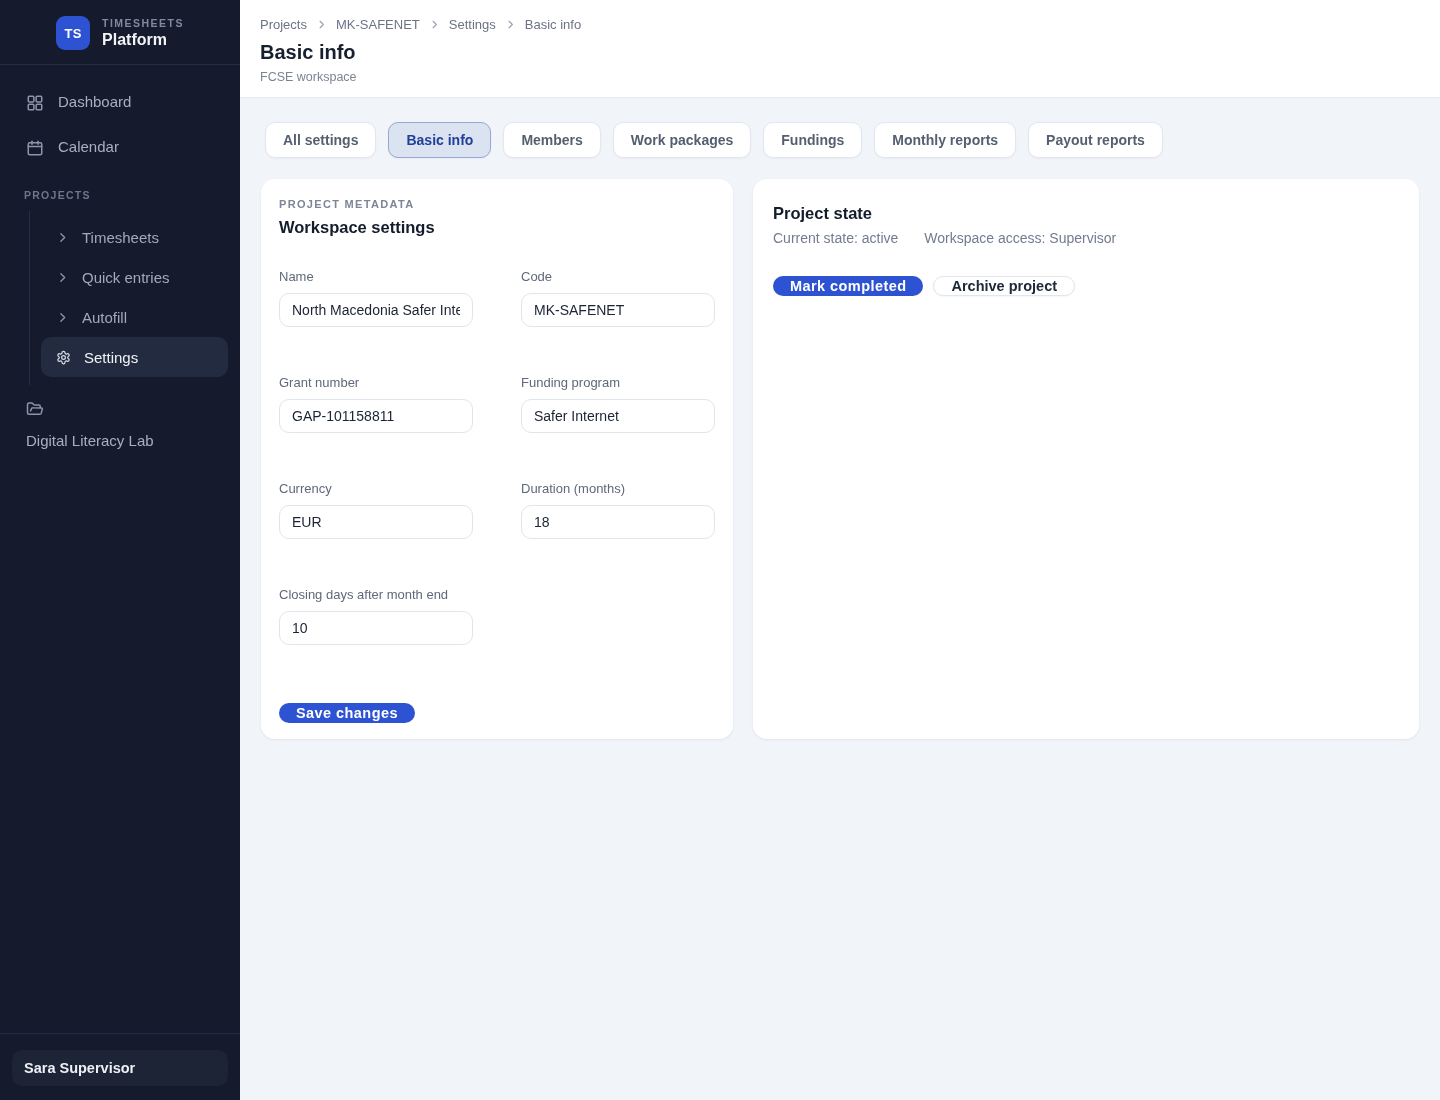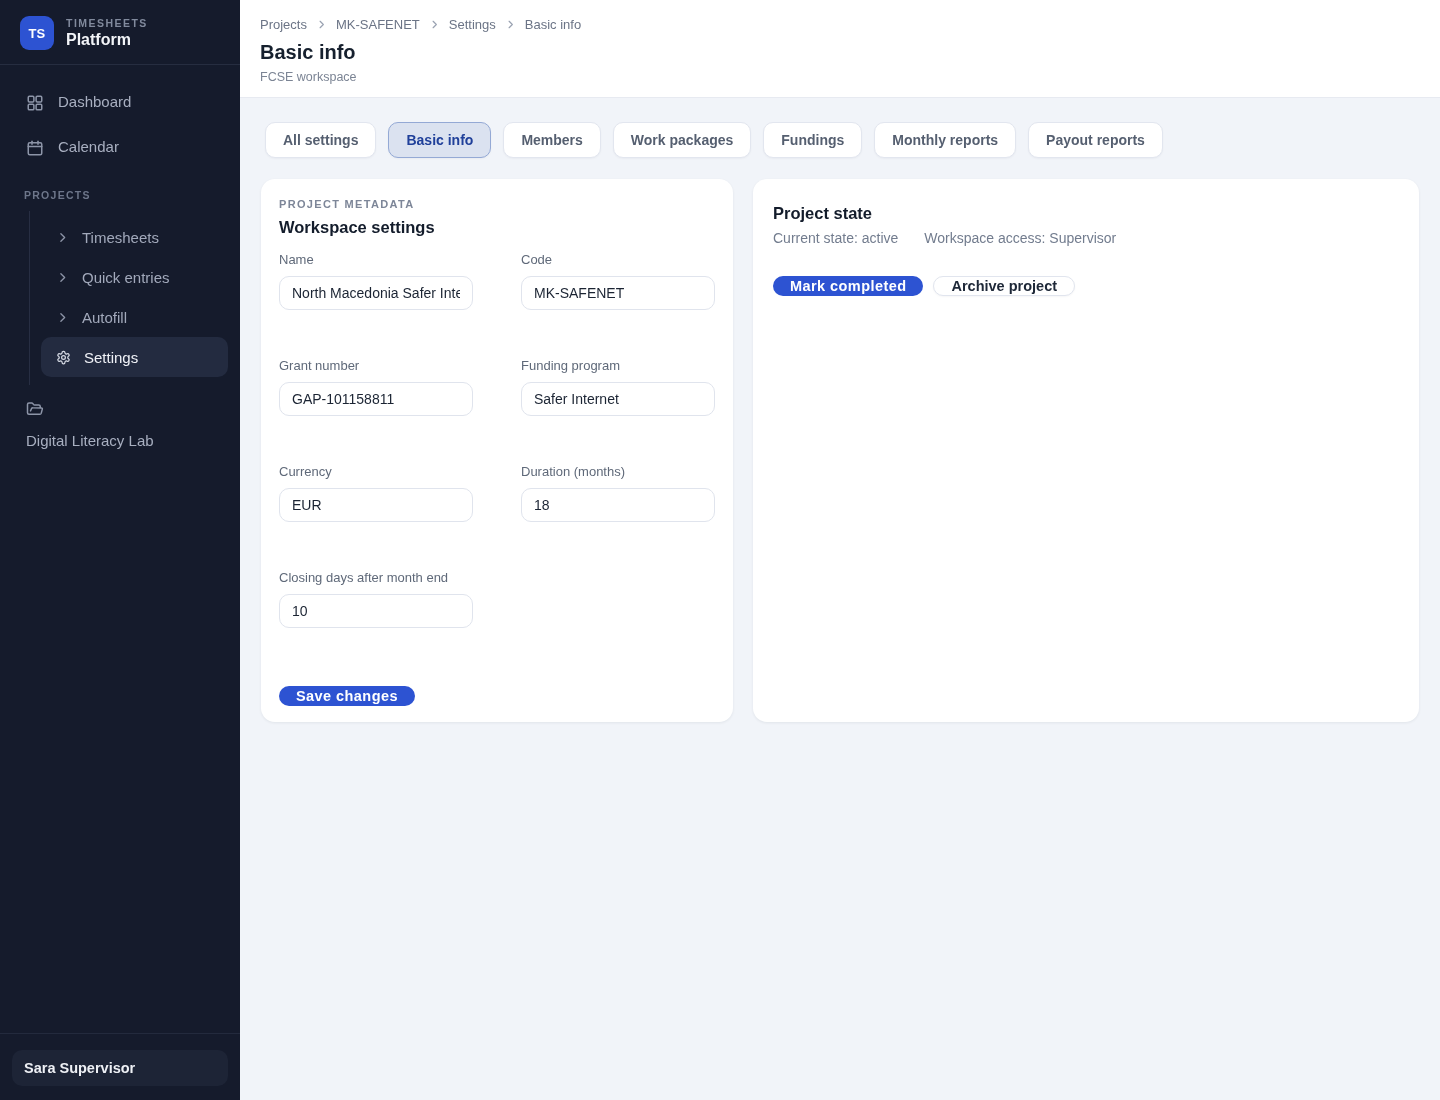--- a/index.html
+++ b/index.html
@@ -2,21 +2,21 @@
 <html><head>
 <meta charset="utf-8">
 <style>
   * { box-sizing: border-box; margin: 0; padding: 0; }
   html,body { width:1440px; height:1100px; overflow:hidden; }
   body { font-family: "Liberation Sans", "DejaVu Sans", sans-serif; background:#f1f4f9; color:#1b2433; }
   .app { display:flex; width:1440px; height:1100px; }
 
   
   .sidebar { width:240px; min-width:240px; height:100%; background:#151b2c; display:flex; flex-direction:column; }
-  .brand { display:flex; align-items:center; gap:12px; padding:16px 20px 14px 20px; }
+  .brand { display:flex; align-items:center; gap:12px; padding:16px 20px 14px 20px;justify-content:center; }
   .logo { width:34px; height:34px; border-radius:9px; background:#2d53d2; color:#fff; font-weight:700; font-size:13px; display:flex; align-items:center; justify-content:center; letter-spacing:.02em; }
   .brand-top { font-size:10.5px; font-weight:600; letter-spacing:.14em; color:#818a9d; text-transform:uppercase; }
   .brand-name { font-size:16px; font-weight:700; color:#f2f4f8; margin-top:2px; }
   .sb-divider { border-top:1px solid #262d40; margin:0 0 18px 0; }
   .nav-item { display:flex; align-items:flex-start; gap:14px; padding:10px 16px 10px 26px; color:#a8afc0; font-size:15px; cursor:pointer; }
   .nav-item svg { flex:0 0 auto; margin-top:1px; }
   .nav-item.spaced { margin-bottom:6px; }
   .section-label { font-size:10.5px; font-weight:700; letter-spacing:.12em; color:#6d768a; padding:16px 16px 10px 24px; text-transform:uppercase; }
   .project-label { line-height:20px; max-width:165px; }
   .subtree { margin-left:29px; border-left:1px solid #272e43; padding:6px 0 8px 0; }
@@ -41,21 +41,21 @@
   .tab { height:36px; padding:0 17px; border-radius:10px; background:#ffffff; border:1px solid #e2e6ef; color:#555f70; font-size:14px; font-weight:600; font-family:inherit; cursor:pointer; box-shadow:0 1px 2px rgba(21,27,44,.04); }
   .tab.active { background:#dbe2f0; border:1px solid #94a9d5; color:#20409a; font-weight:700; }
 
   .cards { display:flex; gap:20px; margin-top:21px; align-items:stretch; }
   .card { background:#ffffff; border-radius:14px; box-shadow:0 1px 3px rgba(21,27,44,.07); }
   .card-metadata { width:472px; min-width:472px; padding:19px 18px 16px 18px; }
   .card-lifecycle { flex:1; padding:19px 20px 16px 20px; }
   .section-head { font-size:11px; font-weight:700; letter-spacing:.12em; color:#7d8698; text-transform:uppercase; }
   .card-title { font-size:16.5px; font-weight:700; color:#131c2b; margin-top:8px; }
 
-  .fields { display:grid; grid-template-columns:1fr 1fr; column-gap:15px; row-gap:38px; margin-top:15px;gap:48px; }
+  .fields { display:grid; grid-template-columns:1fr 1fr; column-gap:15px; row-gap:38px; margin-top:32px;gap:48px; }
   .field-label { display:block; font-size:13px; font-weight:500; color:#5f6979; margin-bottom:9px; }
   .field-input { width:100%; height:34px; border:1px solid #e0e4ed; border-radius:10px; padding:0 12px; font-size:14px; color:#1b2433; font-family:inherit; background:#fff; outline:none; }
 
   .btn { height:20px; border-radius:10px; font-family:inherit; font-size:14.5px; cursor:pointer; }
   .btn-primary { background:#2d53d2; border:none; color:#ffffff; font-weight:700; letter-spacing:.03em; padding:0 17px; }
   .btn-outline { background:#ffffff; border:1px solid #e1e5ee; color:#1d2737; font-weight:600; padding:0 17px; box-shadow:0 1px 2px rgba(21,27,44,.04); }
   .save-btn { margin-top:58px; }
 
   .state-meta { display:flex; gap:26px; margin-top:7px; font-size:14px; color:#727c8e; }
   .lifecycle-actions { display:flex; gap:10px; margin-top:30px; }

